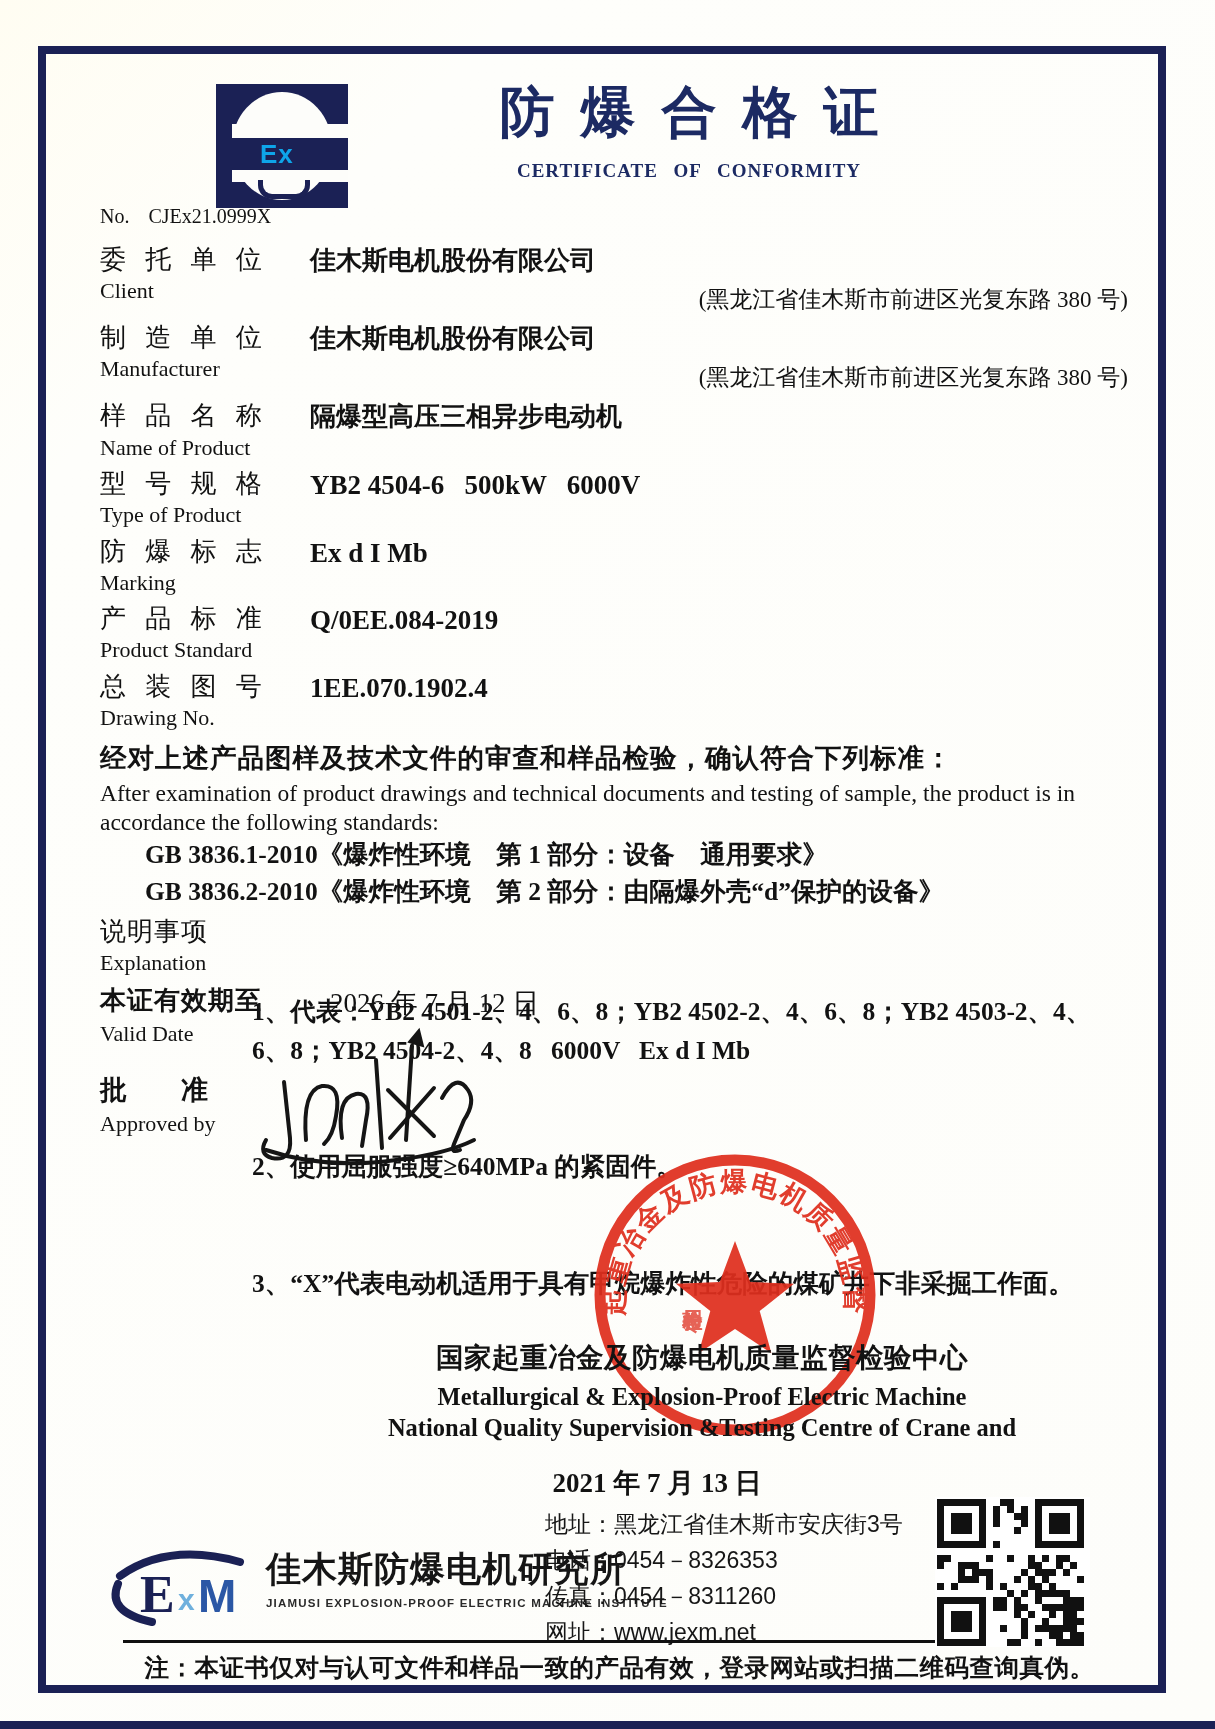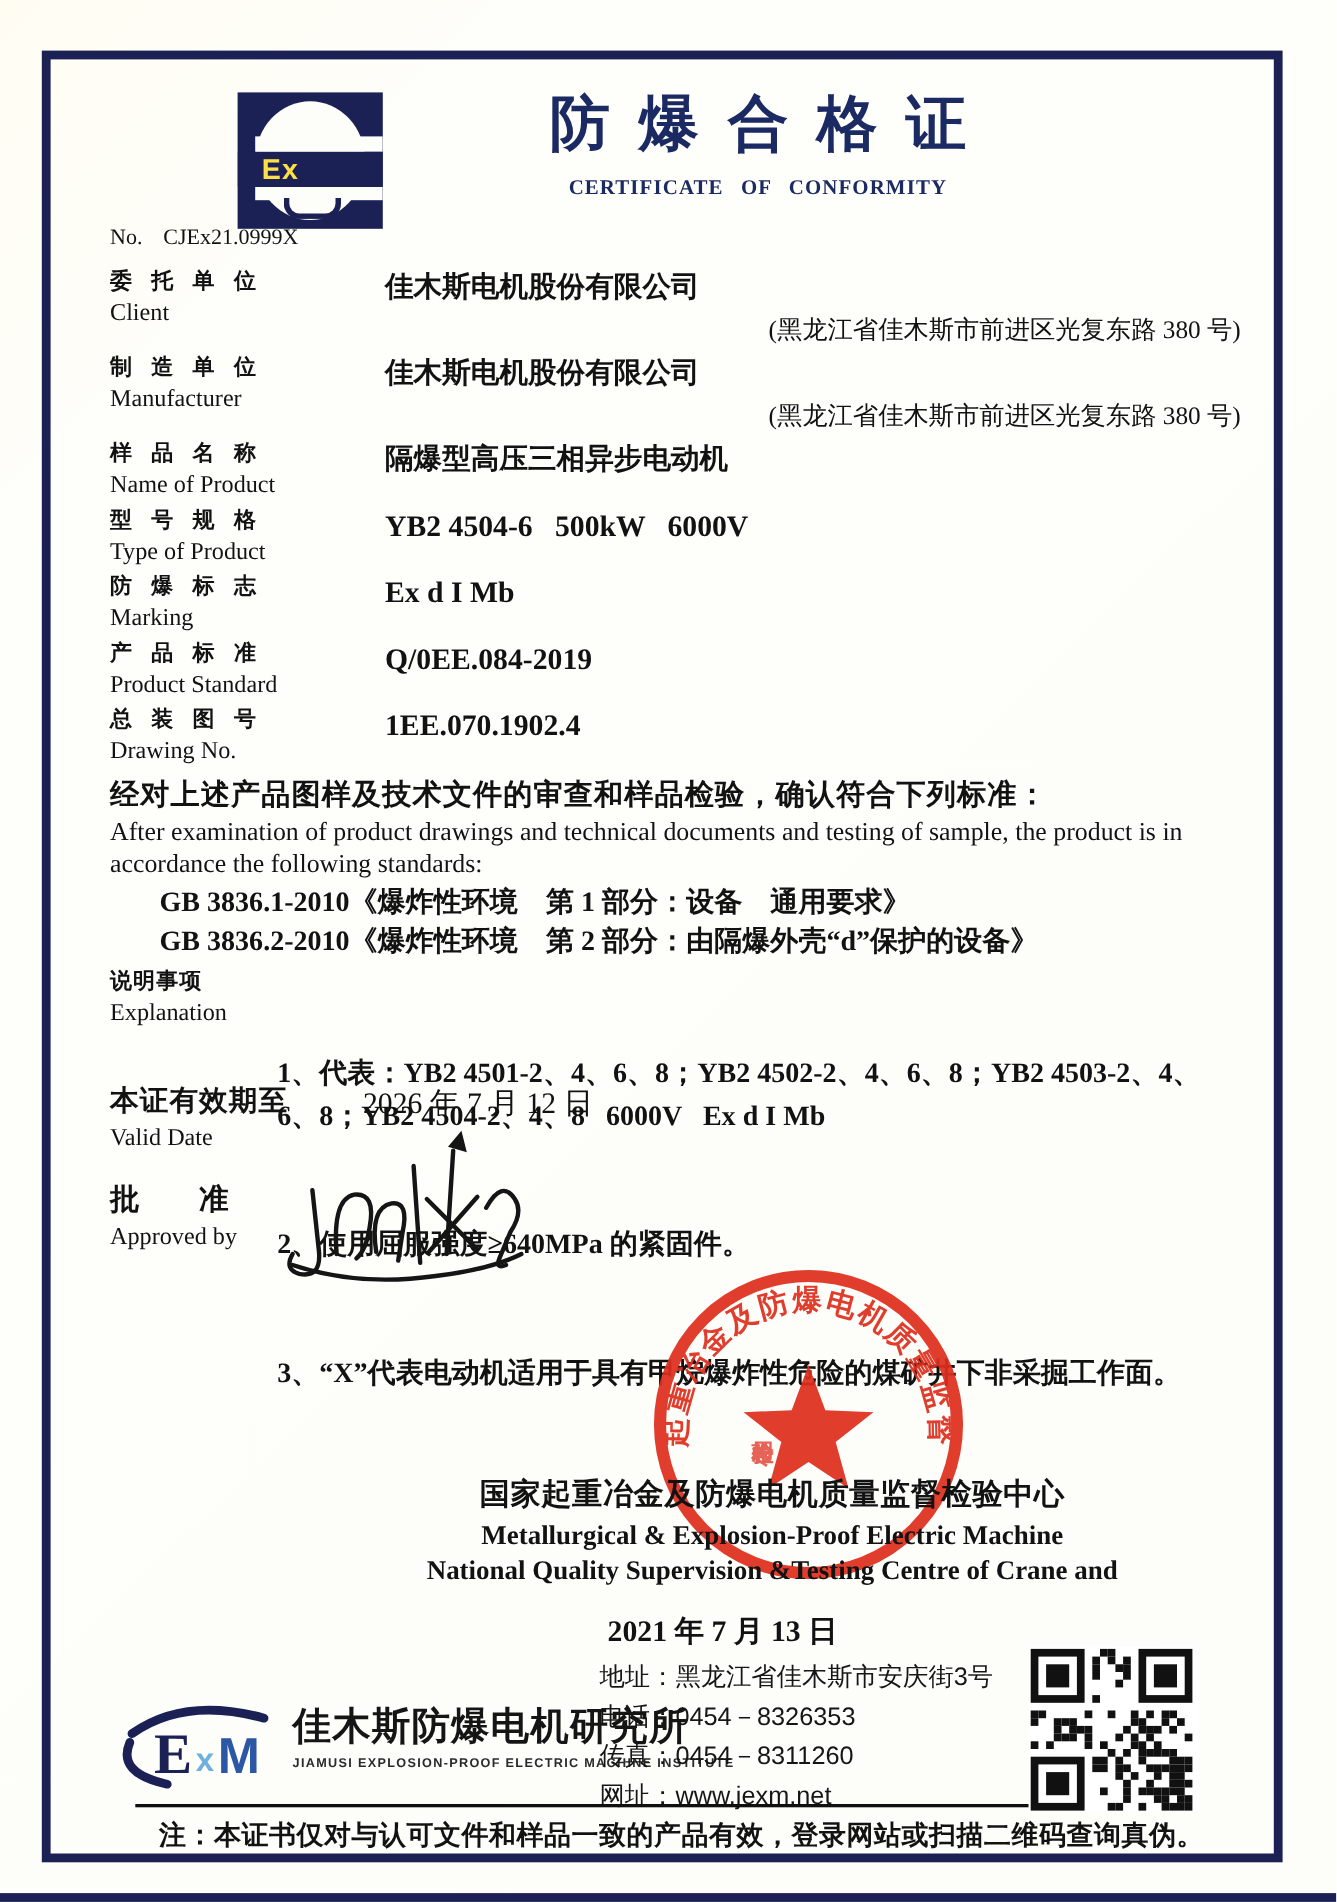--- a/index.html
+++ b/index.html
@@ -5,34 +5,34 @@
   html,body{margin:0;padding:0;}
   body{font-family:"Liberation Sans",sans-serif;color:#121212;}
   .page{position:relative;width:1215px;height:1729px;background:linear-gradient(135deg,#fffdf2 0%,#fefefb 18%,#fdfdfa 100%);overflow:hidden;}
   .frame{position:absolute;left:38px;top:46px;width:1128px;height:1647px;border:8px solid #1b2155;box-sizing:border-box;padding:0 30px 0 54px;}
   
   .header-spacer{height:145px;position:relative;}
   .ex-logo{position:absolute;left:116px;top:30px;width:132px;height:124px;background:#1b2155;overflow:hidden;}
   .ex-logo .disc{position:absolute;left:16px;top:8px;width:100px;height:108px;background:#fdfdfa;border-radius:50%;}
   .ex-logo .band-top{position:absolute;left:16px;top:40px;width:116px;height:14px;background:#fdfdfa;}
   .ex-logo .band-mid{position:absolute;left:0px;top:54px;width:132px;height:32px;background:#1b2155;display:flex;align-items:center;}
-  .ex-logo .band-mid span{color:#fde047;font-weight:bold;font-size:26px;margin-left:22px;letter-spacing:1px;font-family:"Liberation Sans",sans-serif;}
+  .ex-logo .band-mid span{color:#0ea5e9;font-weight:bold;font-size:26px;margin-left:44px;letter-spacing:1px;font-family:"Liberation Sans",sans-serif;}
   .ex-logo .band-bot{position:absolute;left:16px;top:86px;width:116px;height:12px;background:#fdfdfa;}
   .ex-logo .jhook{position:absolute;left:42px;top:96px;width:42px;height:14px;border:5px solid #1b2155;border-top:none;border-radius:0 0 14px 14px;background:transparent;}
   .title-block{position:absolute;left:150px;right:0;top:22px;text-align:center;}
   .title-cn{font-size:55px;font-weight:bold;color:#1c2a63;letter-spacing:26px;margin:0;white-space:nowrap;text-indent:26px;}
   .title-en{font-family:"Liberation Serif",serif;font-size:19px;font-weight:bold;color:#1c2a63;letter-spacing:1px;word-spacing:10px;margin:10px 0 0 0;}
   .cert-no{font-family:"Liberation Serif",serif;font-size:20px;font-weight:normal;margin:6px 0 16px 0;word-spacing:14px;}
   
   .row{display:flex;margin-bottom:7px;}
   .lbl{width:210px;flex:0 0 210px;}
-  .lbl-cn{font-size:20px;font-weight:bold;letter-spacing:6px;line-height:1.2;white-space:nowrap;}
+  .lbl-cn{font-size:26px;font-weight:normal;letter-spacing:6px;line-height:1.2;white-space:nowrap;}
   .lbl-en{font-family:"Liberation Serif",serif;font-size:22px;line-height:1.2;margin-top:3px;}
   .val{flex:1;padding-top:1px;}
-  .val-main{font-size:26px;font-weight:bold;line-height:1.2;white-space:pre-wrap;margin-left:40px;}
+  .val-main{font-size:26px;font-weight:bold;line-height:1.2;white-space:pre-wrap;}
   .val-serif{font-family:"Liberation Serif",serif;font-weight:bold;font-size:27px;}
   .val-note{font-family:"Liberation Serif",serif;font-size:23px;margin-top:8px;text-align:right;}
   
   .stmt-cn{font-size:26.5px;font-weight:bold;line-height:1.3;margin-top:10px;letter-spacing:1px;}
   .stmt-en{font-family:"Liberation Serif",serif;font-size:23.5px;line-height:1.25;width:1000px;margin-top:3px;}
   .std-line{font-family:"Liberation Serif",serif;font-size:25.5px;font-weight:bold;line-height:1.42;padding-left:45px;white-space:pre-wrap;}
   
   .expl{display:flex;margin-top:6px;}
   .expl .lbl2{width:152px;flex:0 0 152px;}
   .expl-items{flex:1;font-family:"Liberation Serif",serif;font-size:25.5px;font-weight:bold;line-height:1.52;white-space:pre-wrap;}

